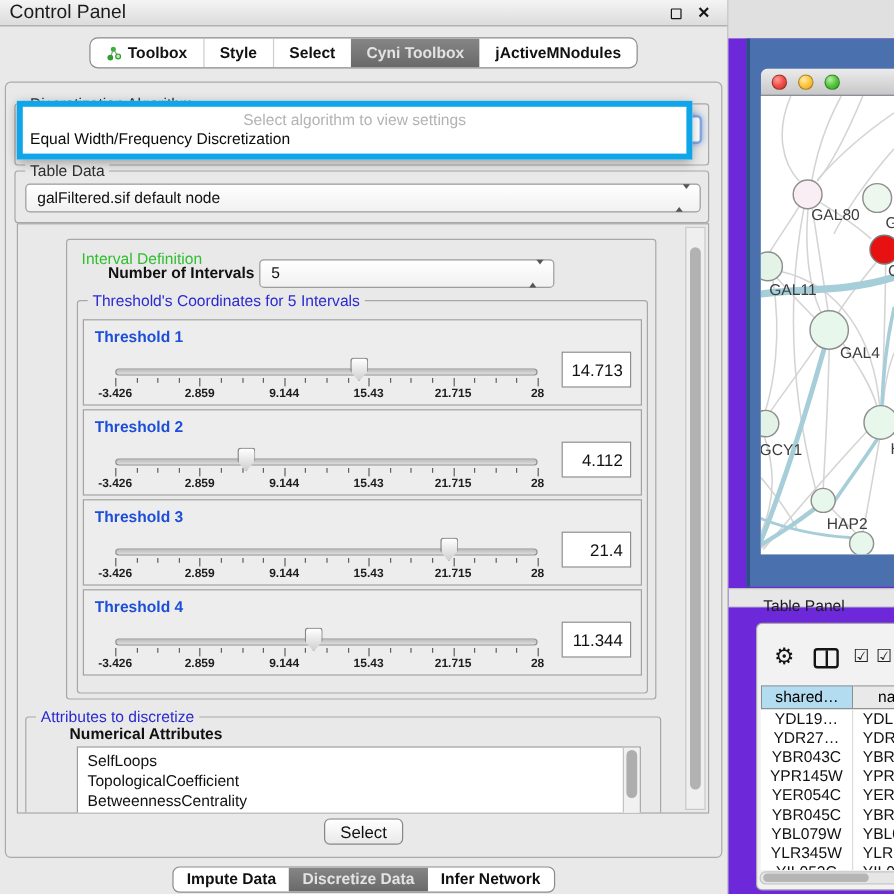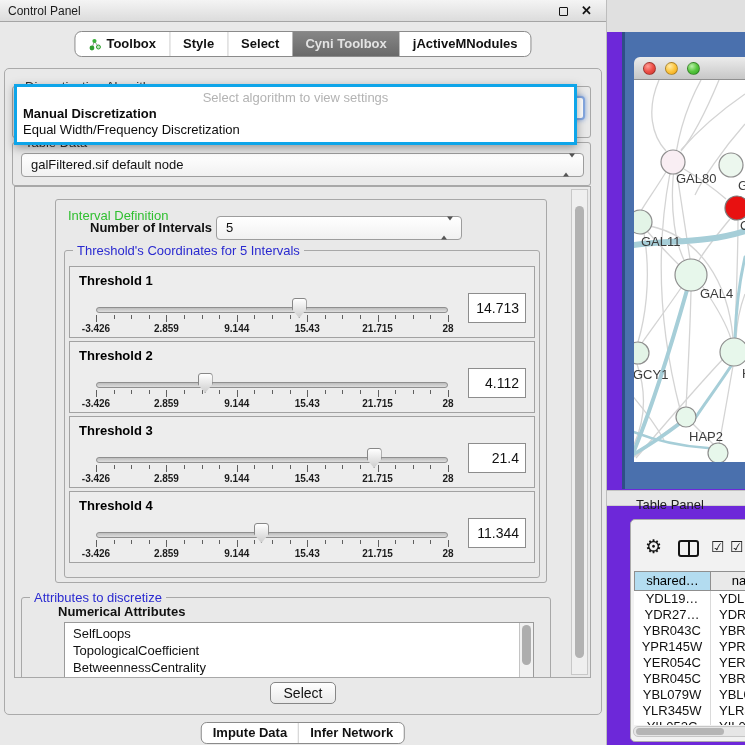--- a/index.html
+++ b/index.html
@@ -3,21 +3,21 @@
 <meta charset="utf-8">
 <style>
   * { box-sizing: border-box; margin: 0; padding: 0; }
   html,body { width:745px; height:745px; }
   body { font-family:"Liberation Sans", sans-serif; background:#e0e0e0; overflow:hidden; }
   #screen { position:relative; width:745px; height:745px; overflow:hidden; }
 
   
   #control-panel { position:absolute; left:0; top:0; width:607px; height:745px; background:#e9e9e9; border-right:1px solid #bdbdbd; }
   .titlebar { position:absolute; left:0; top:0; width:100%; height:22px; background:linear-gradient(#f4f4f4,#dcdcdc); border-bottom:1px solid #a5a5a5; }
-  .titlebar-text { position:absolute; left:8px; top:0; line-height:22px; font-size:12px; color:#1b1b1b; }
+  .titlebar-text { position:absolute; left:8px; top:0; line-height:22px; font-size:16px; color:#1b1b1b; }
   .titlebar-icons { position:absolute; right:14px; top:0; height:22px; display:flex; align-items:center; gap:13px; }
   .float-ic { width:9px; height:9px; border:1.5px solid #141414; border-radius:1px; }
   .close-ic { font-size:13px; font-weight:bold; color:#141414; line-height:22px; }
 
   
   .tabstrip { position:absolute; top:31px; left:50%; transform:translateX(-50%); display:flex; height:26px;
               background:#fff; border:1px solid #8b8b8b; border-radius:7px; overflow:hidden; font-size:13px; font-weight:bold; }
   .ttab { padding:0 13px; line-height:24px; color:#111; display:flex; align-items:center; gap:5px; white-space:nowrap; }
   .ttab + .ttab { border-left:1px solid #cdcdcd; }
   .ttab.sel { background:linear-gradient(#868686,#696969); color:#e3e3e3; border-left:none; }
@@ -33,36 +33,36 @@
 
   .combo { position:absolute; background:linear-gradient(#ffffff,#f1f1f1); border:1px solid #9d9d9d; border-radius:4px; height:24px; font-size:13px; }
   .combo-text { position:absolute; left:9px; top:0; line-height:22px; color:#111; white-space:nowrap; }
   .spinner { position:absolute; right:8px; top:50%; transform:translateY(-50%); }
   .arr-up { width:0; height:0; border-left:3.5px solid transparent; border-right:3.5px solid transparent; border-bottom:4.5px solid #555; margin-bottom:3px; }
   .arr-dn { width:0; height:0; border-left:3.5px solid transparent; border-right:3.5px solid transparent; border-top:4.5px solid #555; }
 
   
   .focus-combo { position:absolute; left:20px; top:96px; width:565px; height:24px; background:#fff; border:2px solid #84a7e0;
                  border-radius:4px; box-shadow:0 0 5px #7aa0de; z-index:5; }
-  .popup { position:absolute; left:14px; top:84px; width:563px; background:#fff; border:3px solid #0ea5e9;
+  .popup { position:absolute; left:14px; top:84px; width:563px; background:#fff; border:5px solid #0ea5e9;
            box-shadow:0 3px 9px rgba(0,0,0,.35); z-index:50; padding:3px 0 4px; }
   .popup-placeholder { text-align:center; color:#b3b3b3; font-size:13px; height:16px; line-height:16px; }
   .popup-opt { font-size:13px; height:16px; line-height:16px; padding:0 6px; color:#0c0c0c; white-space:nowrap; }
   .popup-opt.bold { font-weight:bold; }
 
   
   .big-panel { position:absolute; left:14px; top:186px; width:577px; height:492px; border:1px solid #a8a8a8; background:#e9e9e9; overflow:hidden; }
   .vscroll { position:absolute; right:2px; top:2px; bottom:2px; width:17px; background:#efefef; border:1px solid #c8c8c8; }
   .vscroll .thumb { position:absolute; left:3px; right:3px; top:16px; bottom:16px; background:#b2b2b2; border-radius:6px; }
 
   .bold-label { font-size:13px; font-weight:bold; color:#111; }
 
   
   .thr-row { position:relative; height:72px; margin:0 4px 3px 4px; background:#ededed; border:1px solid #a2a2a2; }
-  .thr-label { position:absolute; left:9px; top:6px; font-size:13px; font-weight:bold; color:#000000; }
+  .thr-label { position:absolute; left:9px; top:6px; font-size:13px; font-weight:bold; color:#1d4ed8; }
   .thr-slider { position:absolute; left:0; top:0; width:100%; height:100%; }
   .track { position:absolute; left:26px; top:40px; width:352px; height:6px; background:linear-gradient(#bdbdbd,#dedede); border:1px solid #8f8f8f; border-radius:3px; }
   .handle { position:absolute; top:31px; width:15px; height:20px; background:linear-gradient(#ffffff,#cfcfcf); border:1px solid #878787;
             clip-path:polygon(0 0,100% 0,100% 55%,50% 100%,0 55%); border-radius:3px 3px 0 0; }
   .ticks { position:absolute; left:0; top:48px; width:100%; height:8px; }
   .tick { position:absolute; top:0; width:1px; height:4px; background:#5f5f5f; }
   .tick.major { height:7px; }
   .ticklabels { position:absolute; left:0; top:56px; width:100%; font-size:10px; font-weight:bold; color:#1d1d1d; }
   .ticklabel { position:absolute; transform:translateX(-50%); white-space:nowrap; }
   .thr-value { position:absolute; right:8px; top:26px; width:58px; height:30px; background:#fff; border:1px solid #8d8d8d;
@@ -363,26 +363,26 @@
 
       <div class="vscroll">
           <div class="thumb"></div>
         </div>
     </div>
 
     <div class="apply-btn">Select</div>
 
     <div class="bottom-tabs">
       <div class="btab"><span>Impute Data</span></div>
+      <div class="btab sel"><span>Discretize Data</span></div>
       <div class="btab"><span>Infer Network</span></div>
     </div>
 
     <div class="popup">
       <div class="popup-placeholder">Select algorithm to view settings</div>
-      <div class="popup-opt bold">Manual Discretization</div>
       <div class="popup-opt">Equal Width/Frequency Discretization</div>
     </div>
   </div>
 
   <div id="right-region">
 
     <div id="net-window">
       <div class="mac-titlebar">
         <span class="light red"></span>
         <span class="light yellow"></span>

